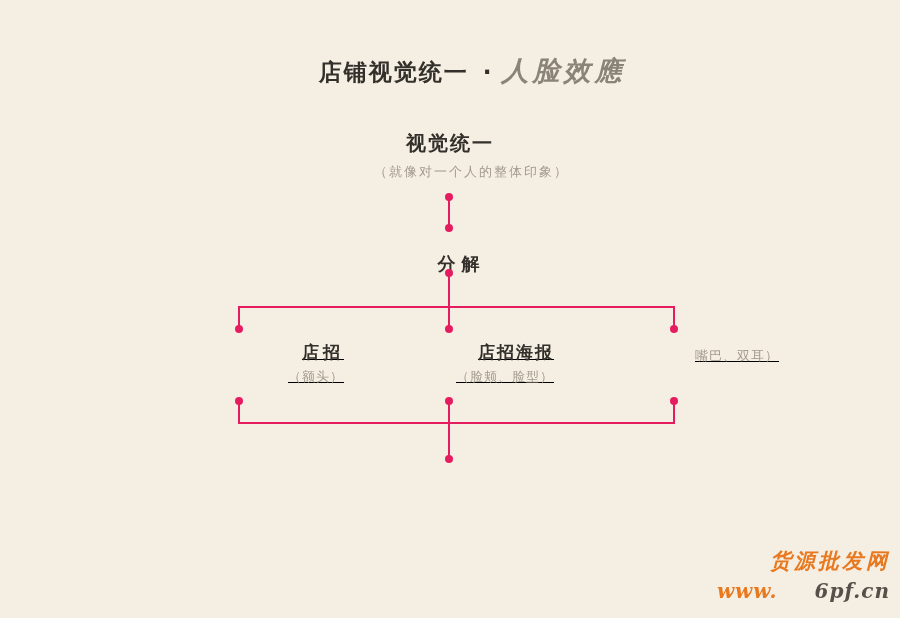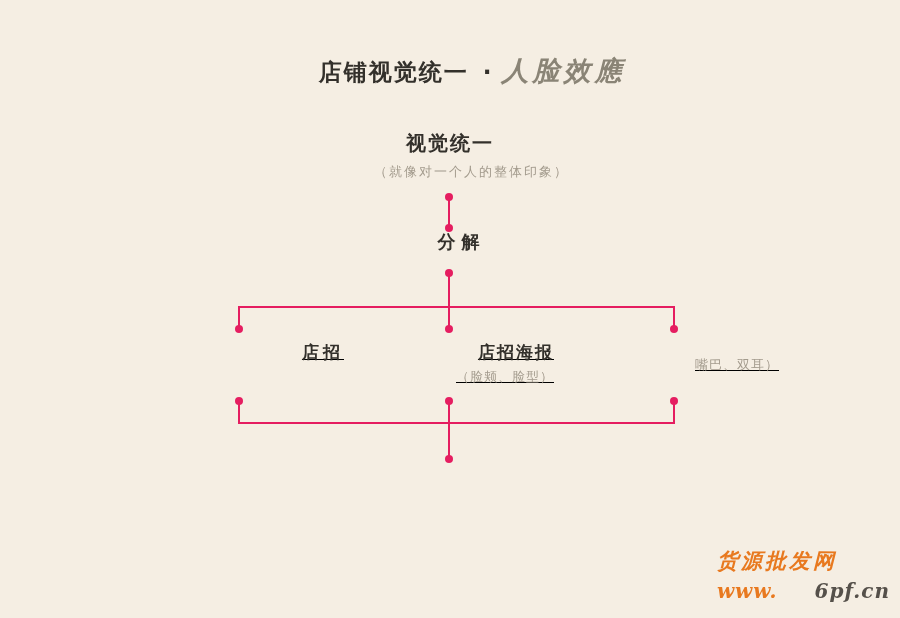--- a/index.html
+++ b/index.html
@@ -27,21 +27,21 @@
   .vline{position:absolute;width:2px;background:var(--accent);}
   .hline{position:absolute;height:2px;background:var(--accent);}
   .dot{position:absolute;width:8px;height:8px;border-radius:50%;background:var(--accent);}
 
   
   .branch{position:absolute;top:341px;width:210px;text-align:right;transform:translateX(-50%);text-decoration:underline;}
   .branch .b-label{font-size:17px;font-weight:bold;color:var(--text);letter-spacing:2px;}
   .branch .b-note{font-size:13px;color:var(--muted);letter-spacing:1px;line-height:17px;margin-top:4px;}
 
   
-  .watermark{position:absolute;right:10px;top:547px;
+  .watermark{position:absolute;right:10px;top:547px;text-align:right;
     font-family:"DejaVu Serif","Liberation Serif",serif;font-style:italic;font-weight:bold;}
   .wm-name{font-size:21px;color:var(--wm-orange);letter-spacing:3px;}
   .wm-url{font-size:20px;letter-spacing:1px;margin-top:4px;}
   .wm-www{color:var(--wm-orange);}
   .wm-domain{color:var(--wm-domain);margin-left:37px;}
 </style>
 </head>
 <body>
 
 <div class="stage">
@@ -54,44 +54,45 @@
     <span class="node-label">视觉统一</span>
   </div>
   <div class="centered" style="top:161px;padding-left:43px;">
     <span class="node-note">（就像对一个人的整体印象）</span>
   </div>
 
   <div class="vline" style="left:448px;top:197px;height:31px;"></div>
   <div class="dot" style="left:445px;top:193px;"></div>
   <div class="dot" style="left:445px;top:224px;"></div>
 
-  <div class="centered" style="top:230px;padding-left:23px;">
+  <div class="centered" style="top:252px;padding-left:23px;">
     <span class="node-label" style="font-size:18px;letter-spacing:6px;">分解</span>
   </div>
 
   <div class="dot" style="left:445px;top:269px;"></div>
   <div class="vline" style="left:448px;top:273px;height:34px;"></div>
 
   <div class="hline" style="left:238px;top:306px;width:437px;"></div>
   <div class="vline" style="left:238px;top:306px;height:23px;"></div>
   <div class="vline" style="left:448px;top:306px;height:23px;"></div>
   <div class="vline" style="left:673px;top:306px;height:23px;"></div>
   <div class="dot" style="left:235px;top:325px;"></div>
   <div class="dot" style="left:445px;top:325px;"></div>
   <div class="dot" style="left:670px;top:325px;"></div>
 
   <div class="branch" style="left:239px;">
     <div class="b-label" style="letter-spacing:4px;">店招</div>
+    <div class="b-note">（额头）</div>
   </div>
   <div class="branch" style="left:449px;">
     <div class="b-label">店招海报</div>
     <div class="b-note">（脸颊、脸型）</div>
   </div>
   <div class="branch" style="left:674px;top:340px;">
-    <div class="b-note" style="margin-top:16px;">嘴巴、双耳）</div>
+    <div class="b-note" style="margin-top:7px;">嘴巴、双耳）</div>
   </div>
 
   <div class="dot" style="left:235px;top:397px;"></div>
   <div class="dot" style="left:445px;top:397px;"></div>
   <div class="dot" style="left:670px;top:397px;"></div>
   <div class="vline" style="left:238px;top:401px;height:22px;"></div>
   <div class="vline" style="left:448px;top:401px;height:22px;"></div>
   <div class="vline" style="left:673px;top:401px;height:22px;"></div>
   <div class="hline" style="left:238px;top:422px;width:437px;"></div>
   <div class="vline" style="left:448px;top:422px;height:37px;"></div>

